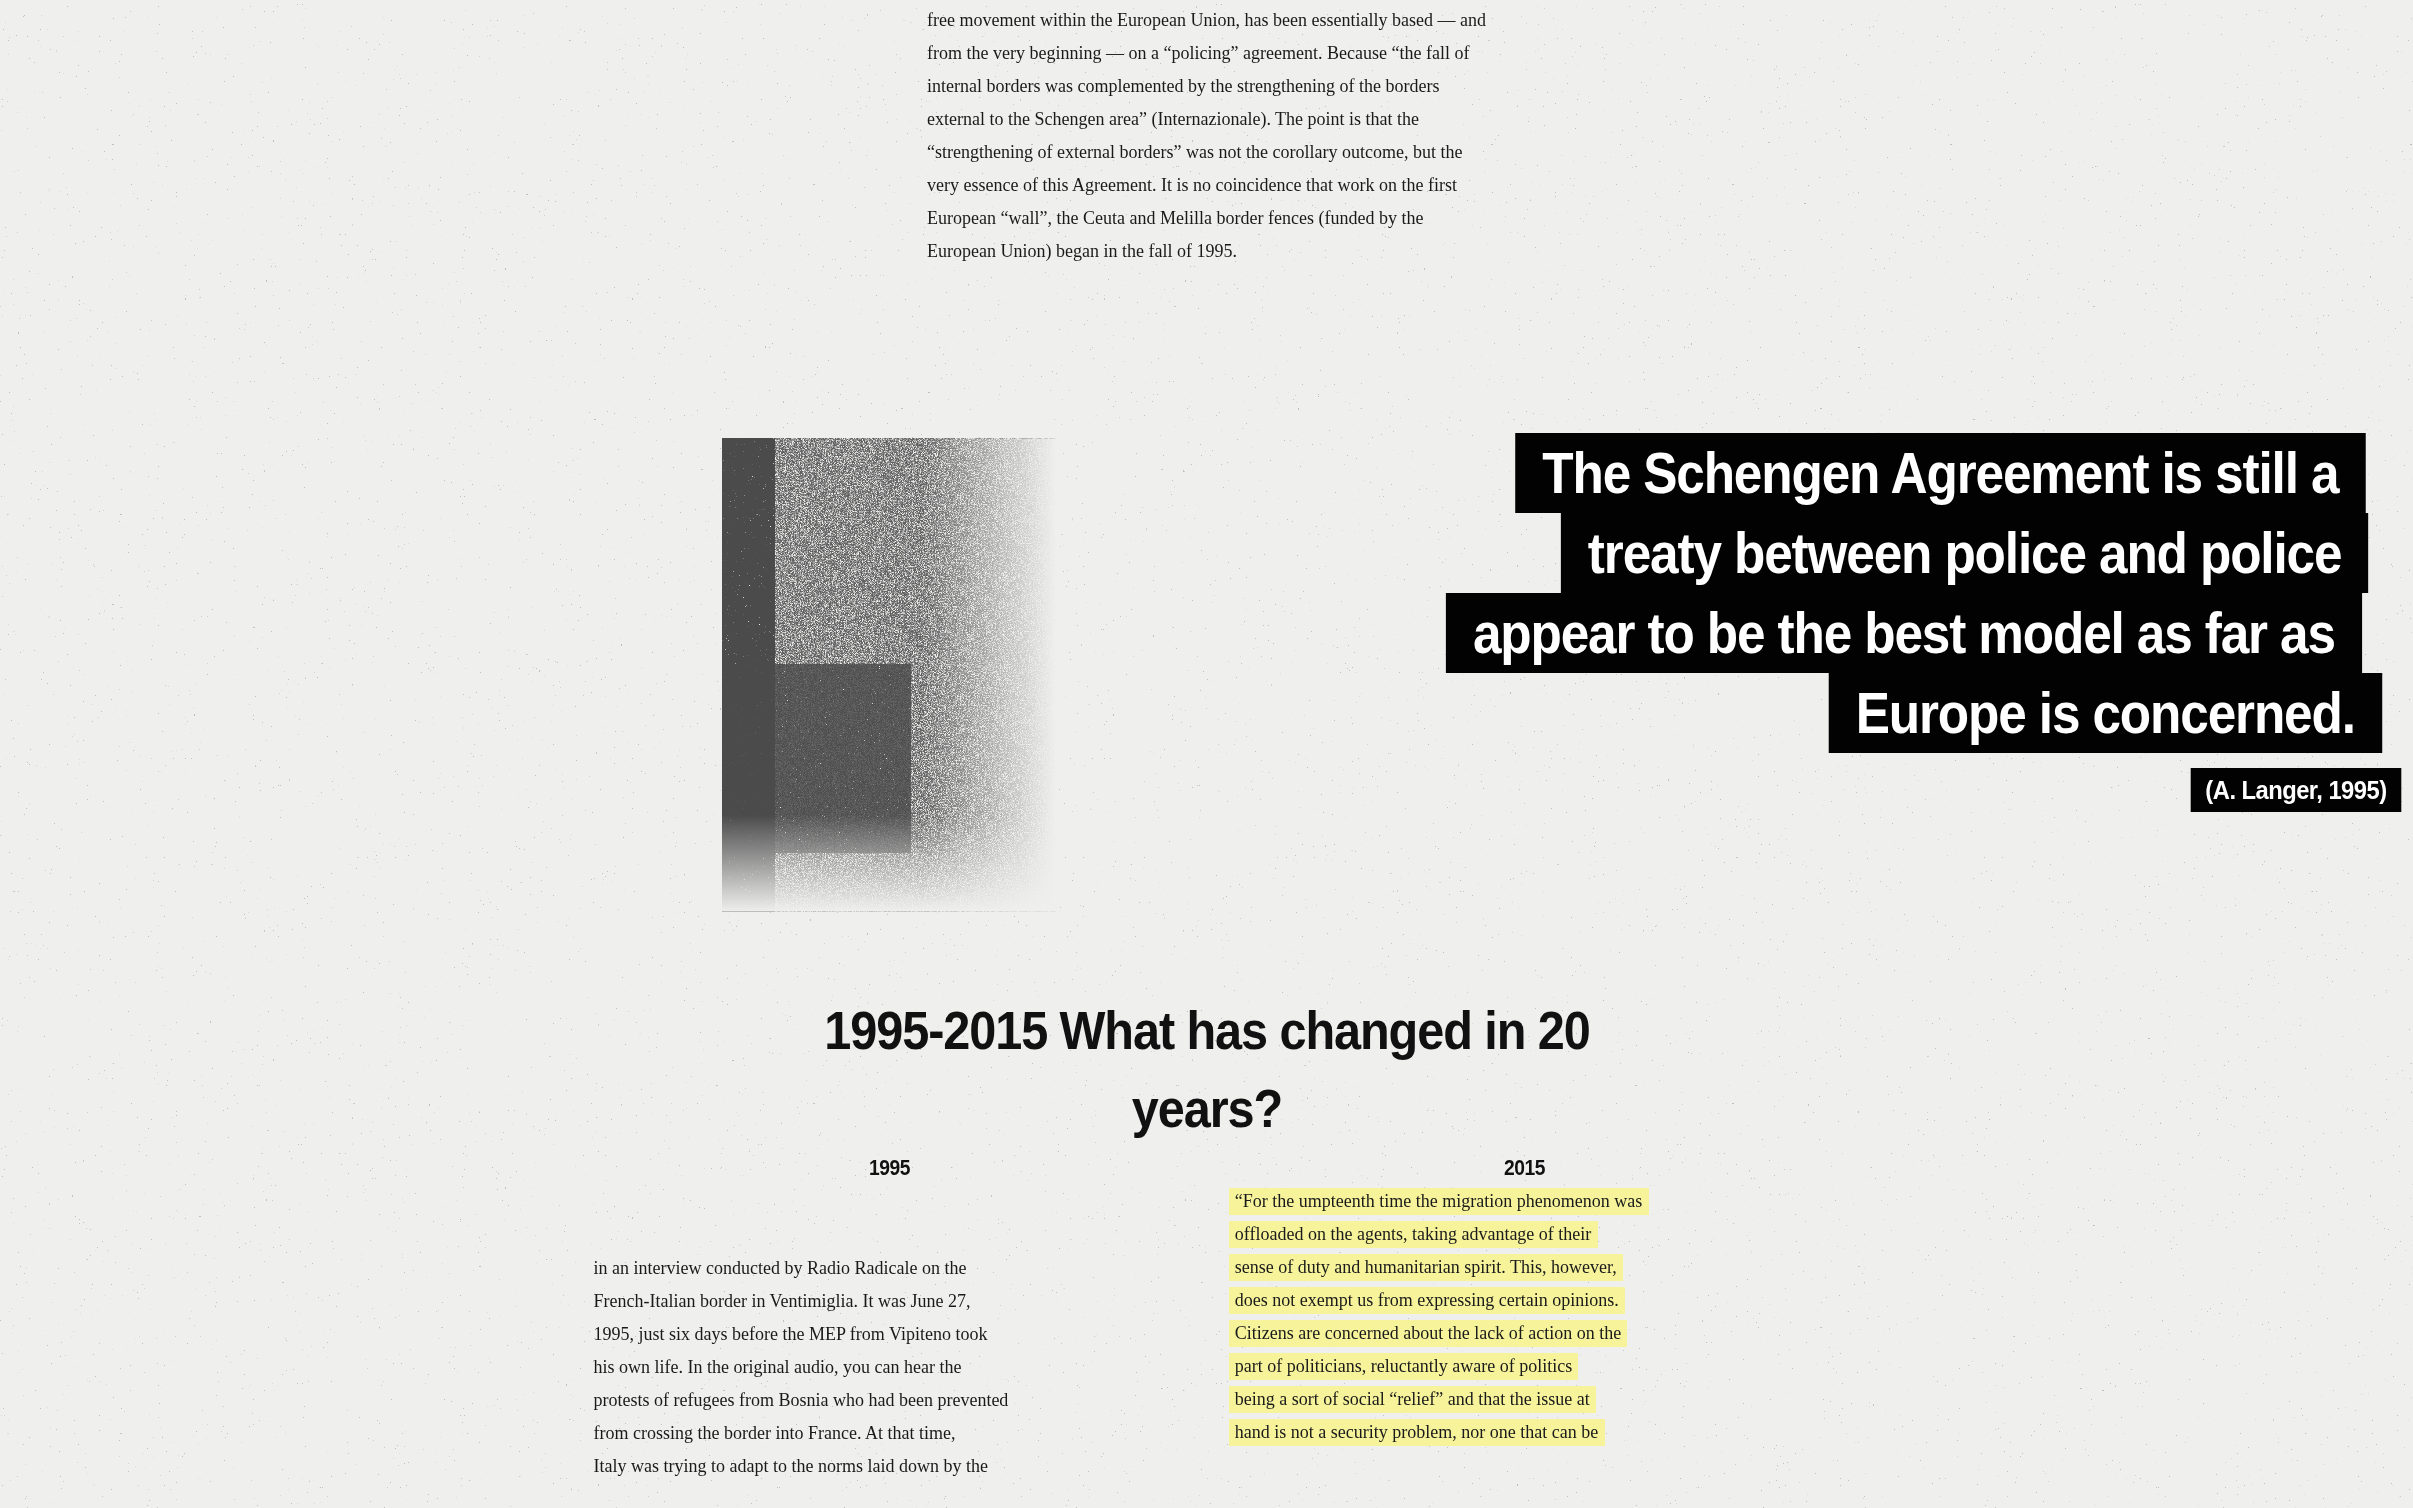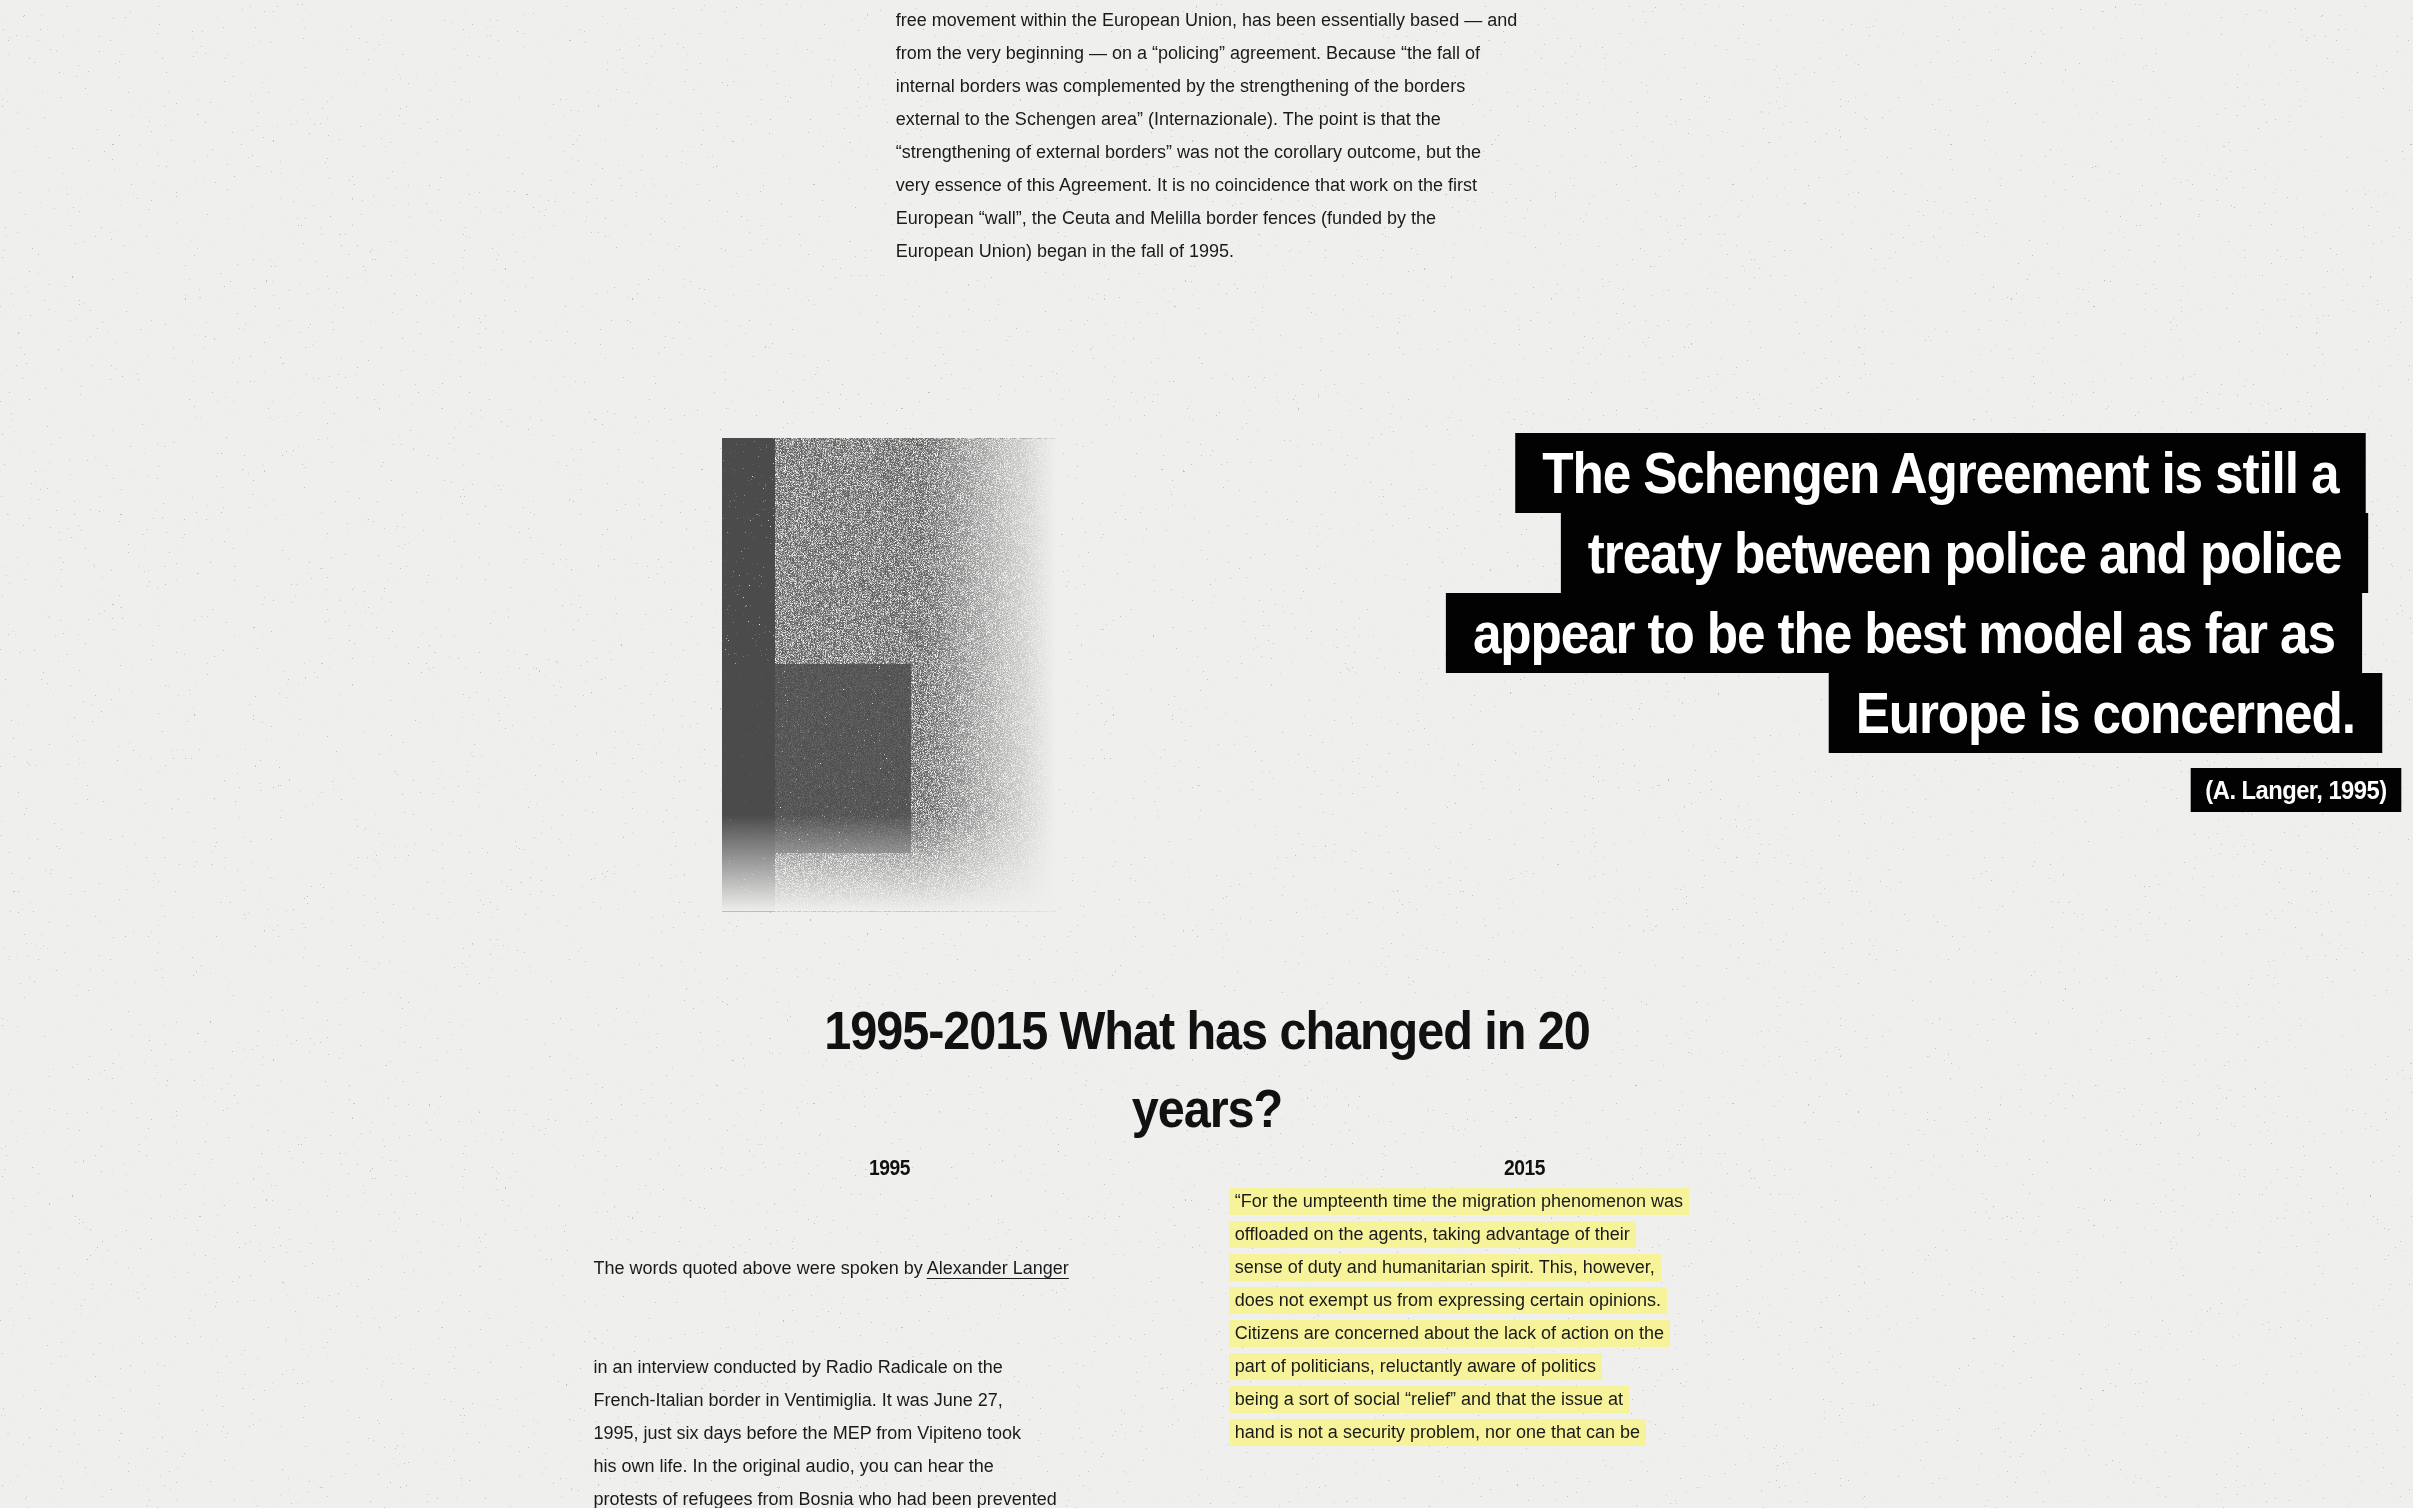--- a/index.html
+++ b/index.html
@@ -6,21 +6,21 @@
   body{
     width:2413px;height:1508px;overflow:hidden;
     background:#efefee;position:relative;
     font-family:"Liberation Sans",sans-serif;
   }
   .dust{position:absolute;left:0;top:0;z-index:0;opacity:.45;pointer-events:none}
   .page{position:relative;width:2413px;height:1508px}
 
   
   .mono{
-    font-family:Liberation Sans, sans-serif;
+    font-family:Liberation Serif, serif;
     font-size:18px;line-height:33px;color:#1a1a1a;white-space:pre;
   }
   .intro{width:max-content;margin:3.8px auto 0;position:relative;z-index:1}
 
   
   .quote-section{position:relative;margin-top:165px}
   .texture{position:absolute;left:722px;top:5px;z-index:0}
   .qlines{position:relative;z-index:1}
   .qrow{height:80px;text-align:right}
   .display{font-family:"Liberation Sans",sans-serif;font-weight:700;letter-spacing:-0.022em}
@@ -121,21 +121,20 @@
     </div>
   </section>
 
   <h2 class="heading display">1995-2015 What has changed in 20 years?</h2>
 
   <div class="cols">
 
     <div class="col">
       <div class="col-header display">1995</div>
       <div class="mono col-text">
-        <div class="line1"><span>The words quoted above were spoken by </span><a class="link" href="#">Alexander Langer</a></div>
         <div class="rest">in an interview conducted by Radio Radicale on the
 French-Italian border in Ventimiglia. It was June 27,
 1995, just six days before the MEP from Vipiteno took
 his own life. In the original audio, you can hear the
 protests of refugees from Bosnia who had been prevented
 from crossing the border into France. At that time,
 Italy was trying to adapt to the norms laid down by the</div>
       </div>
     </div>
 

